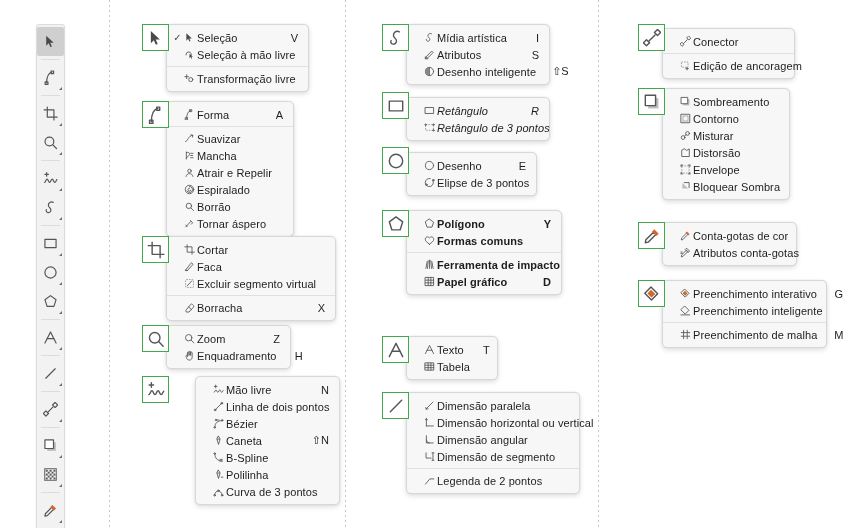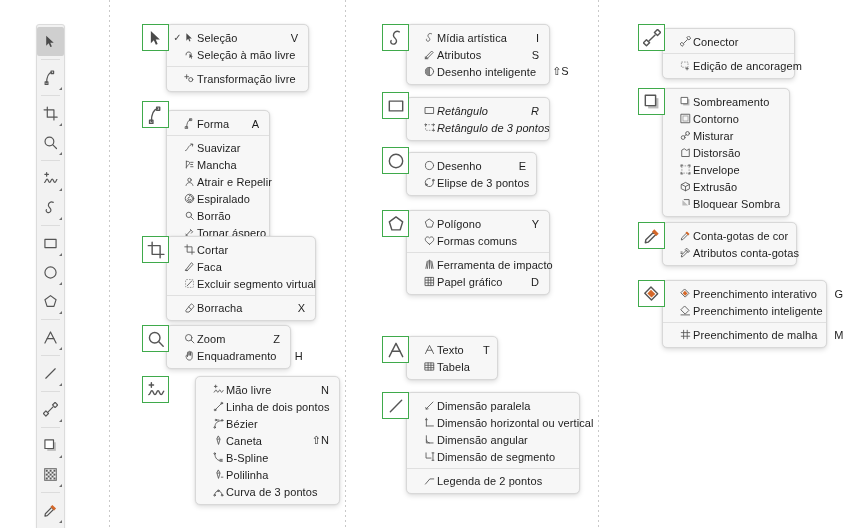--- a/index.html
+++ b/index.html
@@ -311,21 +311,21 @@
     </div>
     <div class="anchor" style="left: 142px; top: 101px;">
       <span>
         <svg width="18" height="18" viewBox="0 0 14 14">
           <path d="M3.4 12.2C3.4 7 4.6 3 8.4 1.9" stroke="#555" fill="none" stroke-width="1.1" stroke-linecap="round" stroke-linejoin="round"></path>
           <rect x="2" y="11" width="2.6" height="2.6" stroke="#555" fill="none" stroke-width="1.1" stroke-linecap="round" stroke-linejoin="round"></rect>
           <rect x="7.5" y="0.9" width="2.4" height="2.4" stroke="#555" fill="none" stroke-width="1.1" stroke-linecap="round" stroke-linejoin="round"></rect>
         </svg>
       </span>
     </div>
-    <div class="menu" style="left: 166px; top: 101px; width: 104px; margin-top: 9px;">
+    <div class="menu" style="left: 166px; top: 101px; width: 128px;">
       <div class="mrow">
         <span class="chk"></span>
         <span class="mi">
           <svg width="11" height="11" viewBox="0 0 14 14">
             <path d="M3.4 12.2C3.4 7 4.6 3 8.4 1.9" stroke="#555" fill="none" stroke-width="1.1" stroke-linecap="round" stroke-linejoin="round"></path>
             <rect x="2" y="11" width="2.6" height="2.6" stroke="#555" fill="none" stroke-width="1.1" stroke-linecap="round" stroke-linejoin="round"></rect>
             <rect x="7.5" y="0.9" width="2.4" height="2.4" stroke="#555" fill="none" stroke-width="1.1" stroke-linecap="round" stroke-linejoin="round"></rect>
           </svg>
         </span>
         <span class="lbl">Forma</span>
@@ -403,21 +403,21 @@
       </div>
     </div>
     <div class="anchor" style="left: 142px; top: 236px;">
       <span>
         <svg width="18" height="18" viewBox="0 0 14 14">
           <path d="M4 1v9.4h9.2" stroke="#555" fill="none" stroke-width="1.1" stroke-linecap="round" stroke-linejoin="round"></path>
           <path d="M1 3.6h9.2V13" stroke="#555" fill="none" stroke-width="1.1" stroke-linecap="round" stroke-linejoin="round"></path>
         </svg>
       </span>
     </div>
-    <div class="menu" style="left: 166px; top: 236px; width: 150px;">
+    <div class="menu" style="left: 166px; top: 236px; width: 170px;">
       <div class="mrow">
         <span class="chk"></span>
         <span class="mi">
           <svg width="11" height="11" viewBox="0 0 14 14">
             <path d="M4 1v9.4h9.2" stroke="#555" fill="none" stroke-width="1.1" stroke-linecap="round" stroke-linejoin="round"></path>
             <path d="M1 3.6h9.2V13" stroke="#555" fill="none" stroke-width="1.1" stroke-linecap="round" stroke-linejoin="round"></path>
           </svg>
         </span>
         <span class="lbl">Cortar</span>
         <span class="key"></span>
@@ -688,21 +688,21 @@
         <span class="key"></span>
       </div>
     </div>
     <div class="anchor" style="left: 382px; top: 210px;">
       <span>
         <svg width="18" height="18" viewBox="0 0 14 14">
           <path d="M7 1.5 L12.2 5.3 L10.2 11.6 H3.8 L1.8 5.3Z" stroke="#555" fill="none" stroke-width="1.1" stroke-linecap="round" stroke-linejoin="round"></path>
         </svg>
       </span>
     </div>
-    <div class="menu" style="left: 406px; top: 210px; width: 144px;">
+    <div class="menu" style="left: 406px; top: 210px; width: 156px; font-weight: bold;">
       <div class="mrow">
         <span class="chk"></span>
         <span class="mi">
           <svg width="11" height="11" viewBox="0 0 14 14">
             <path d="M7 1.5 L12.2 5.3 L10.2 11.6 H3.8 L1.8 5.3Z" stroke="#555" fill="none" stroke-width="1.1" stroke-linecap="round" stroke-linejoin="round"></path>
           </svg>
         </span>
         <span class="lbl">Polígono</span>
         <span class="key">Y</span>
       </div>
@@ -932,31 +932,20 @@
             <path d="M1.4 1.4h2M1.4 1.4v2M12.6 1.4h-2M12.6 1.4v2M1.4 12.6h2M1.4 12.6v-2M12.6 12.6h-2M12.6 12.6v-2" stroke="#555" fill="none" stroke-width="1.1" stroke-linecap="round" stroke-linejoin="round"></path>
           </svg>
         </span>
         <span class="lbl">Envelope</span>
         <span class="key"></span>
       </div>
       <div class="mrow">
         <span class="chk"></span>
         <span class="mi">
           <svg width="11" height="11" viewBox="0 0 14 14">
-            <path d="M2 4.4 L7 1.8 L12 4.4 L12 10 L7 12.4 L2 10Z" stroke="#555" fill="none" stroke-width="1.1" stroke-linecap="round" stroke-linejoin="round"></path>
-            <path d="M2 4.4 L7 7 L12 4.4M7 7v5.4" stroke="#555" fill="none" stroke-width="1.1" stroke-linecap="round" stroke-linejoin="round"></path>
-          </svg>
-        </span>
-        <span class="lbl">Extrusão</span>
-        <span class="key"></span>
-      </div>
-      <div class="mrow">
-        <span class="chk"></span>
-        <span class="mi">
-          <svg width="11" height="11" viewBox="0 0 14 14">
             <path d="M3 2.4 L3 9.6 L10.4 9.6" fill="#bdbdbd" stroke="none"></path>
             <path d="M5.4 2 L11.6 2 L11.6 8.4" stroke="#555" fill="none" stroke-width="1.1" stroke-linecap="round" stroke-linejoin="round"></path>
           </svg>
         </span>
         <span class="lbl">Bloquear Sombra</span>
         <span class="key"></span>
       </div>
     </div>
     <div class="anchor" style="left: 638px; top: 222px;">
       <span>

